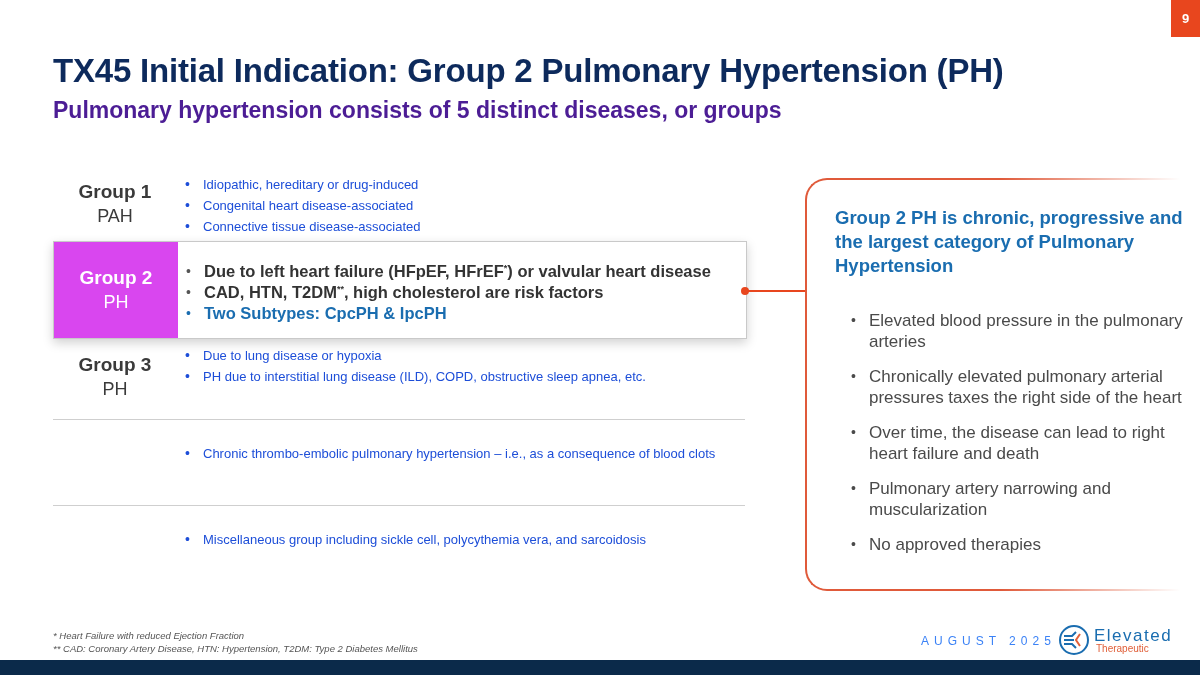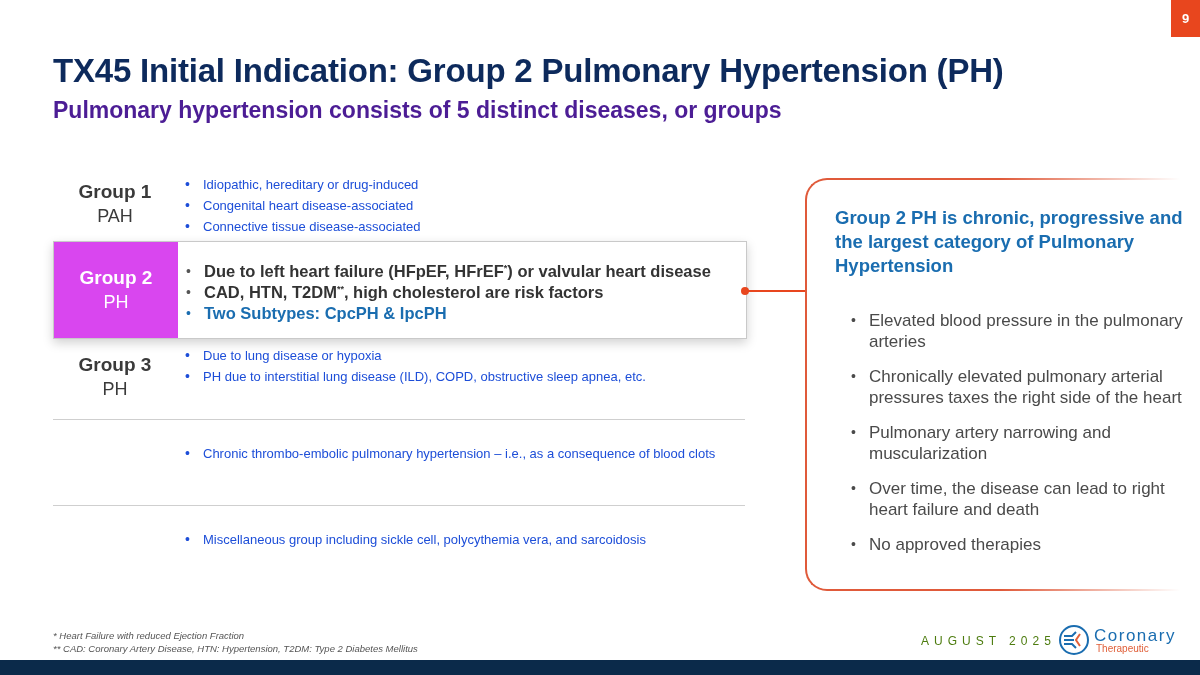--- a/index.html
+++ b/index.html
@@ -32,21 +32,21 @@
   .connector-line { position:absolute; left:747px; top:290px; width:58px; height:2px; background:#e8461e; }
 
   .callout { position:absolute; left:805px; top:178px; width:395px; height:409px; border-left:2px solid #e05a3a; border-top:2px solid #e05a3a; border-bottom:2px solid #e05a3a; border-radius:22px 0 0 22px; }
   .callout-fade { position:absolute; left:1000px; top:176px; width:200px; height:415px; background:linear-gradient(to right, rgba(255,255,255,0), #fff 90%); }
   .callout-head { position:absolute; left:835px; top:206px; width:350px; font-size:18.5px; line-height:24px; font-weight:bold; color:#1a6db0; }
   .callout ul, .callout-list { position:absolute; left:835px; top:294px; width:340px; margin:16px; padding:0; list-style:none; }
   .callout-list li { position:relative; padding-left:18px; font-size:17px; line-height:21px; color:#4a4a4a; margin-bottom:14px; }
   .callout-list li::before { content:"•"; position:absolute; left:0; top:0; font-size:14px; }
 
   .footnotes { position:absolute; left:53px; top:629px; font-size:9.5px; font-style:italic; color:#555; line-height:13px; }
-  .date { position:absolute; left:921px; top:634px; font-size:12px; letter-spacing:5px; color:#4d7c0f; }
+  .date { position:absolute; left:921px; top:634px; font-size:12px; letter-spacing:5px; color:#3b82f6; }
   .logo { position:absolute; left:1058px; top:624px; width:130px; height:32px; }
   .logo .brand { position:absolute; left:36px; top:2px; font-size:17px; color:#1a6db0; letter-spacing:1.5px; }
   .logo .tag { position:absolute; left:38px; top:19px; font-size:10px; color:#e0603a; }
   .bottom-bar { position:absolute; left:0; top:660px; width:1200px; height:15px; background:#0b2a4a; }
 </style>
 </head>
 <body>
 
 <div class="page-num">9</div>
 <div class="title">TX45 Initial Indication: Group 2 Pulmonary Hypertension (PH)</div>
@@ -103,32 +103,32 @@
 
 <div class="connector-line"></div>
 <div class="connector-dot"></div>
 
 <div class="callout"></div>
 <div class="callout-fade"></div>
 <div class="callout-head">Group 2 PH is chronic, progressive and the largest category of Pulmonary Hypertension</div>
 <ul class="callout-list">
   <li>Elevated blood pressure in the pulmonary arteries</li>
   <li>Chronically elevated pulmonary arterial pressures taxes the right side of the heart</li>
+  <li>Over time, the disease can lead to right heart failure and death</li>
   <li>Pulmonary artery narrowing and muscularization</li>
-  <li>Over time, the disease can lead to right heart failure and death</li>
   <li>No approved therapies</li>
 </ul>
 
 <div class="footnotes">
   <div>* Heart Failure with reduced Ejection Fraction</div>
   <div>** CAD: Coronary Artery Disease, HTN: Hypertension, T2DM: Type 2 Diabetes Mellitus</div>
 </div>
 <div class="date">AUGUST 2025</div>
 <div class="logo">
   <svg width="32" height="32" viewBox="0 0 32 32" style="position:absolute;left:0;top:0;">
     <circle cx="16" cy="16" r="14" fill="none" stroke="#1a6db0" stroke-width="2"></circle>
     <path d="M6 12 L14 12 L18 8 M6 16 L16 16 M6 20 L14 20 L18 24" fill="none" stroke="#1a6db0" stroke-width="2"></path>
     <path d="M22 10 L18 16 L22 22" fill="none" stroke="#e0603a" stroke-width="2"></path>
   </svg>
-  <span class="brand">Coronary</span>
+  <span class="brand">Elevated</span>
   <span class="tag">Therapeutic</span>
 </div>
 <div class="bottom-bar"></div>
 
 </body></html>

